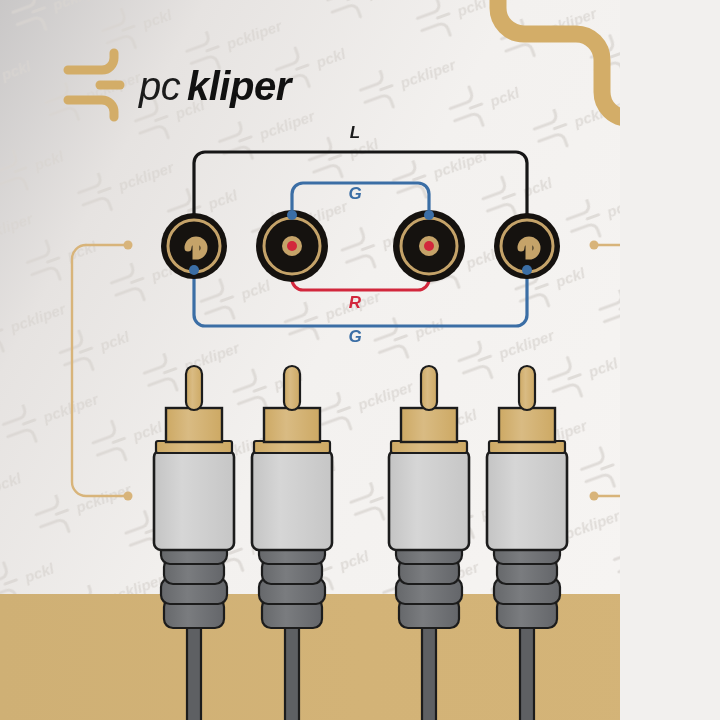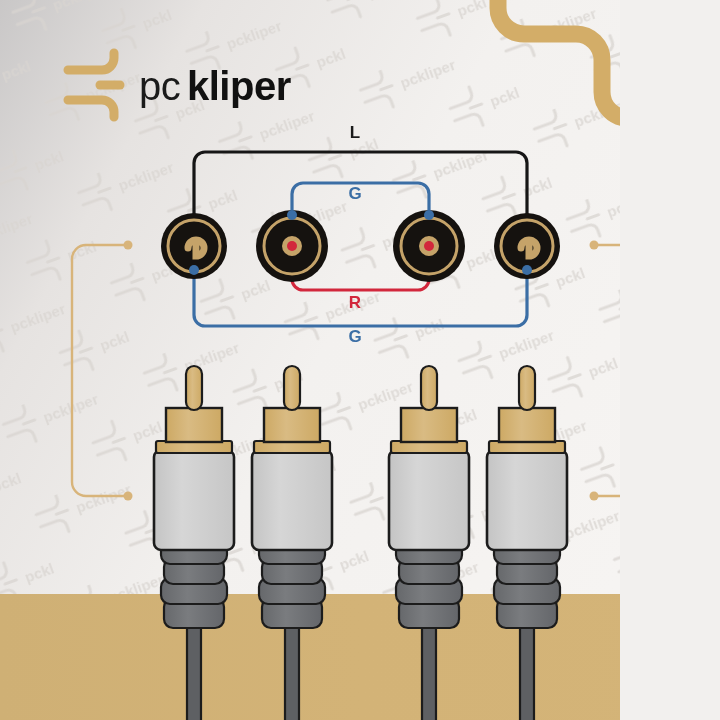--- a/index.html
+++ b/index.html
@@ -2,21 +2,21 @@
 <html><head>
 <meta charset="utf-8">
 <title>pckliper RCA wiring diagram</title>
 <style>
   html,body{margin:0;padding:0;}
   body{
     width:720px;height:720px;overflow:hidden;
     font-family:"Liberation Sans","DejaVu Sans",sans-serif;
     background:#f2f0ee;
   }
-  #stage{position:relative;width:620px;height:720px;overflow:hidden;}
+  #stage{position:relative;width:620px;height:720px;overflow:hidden;font-style:italic;}
   #stage svg.layer{position:absolute;left:0;top:0;width:720px;height:720px;display:block;}
   .wmtext{font-family:"Liberation Sans","DejaVu Sans",sans-serif;font-size:15px;font-weight:600;}
   .lbl{font-family:"Liberation Sans","DejaVu Sans",sans-serif;font-size:17px;font-weight:700;}
   .brandlight{font-family:"Liberation Sans","DejaVu Sans",sans-serif;font-size:40px;font-weight:300;fill:#1b1b1b;letter-spacing:-0.5px;}
   .brandbold{font-family:"Liberation Sans","DejaVu Sans",sans-serif;font-size:40px;font-weight:700;fill:#111111;letter-spacing:-0.5px;}
 </style>
 </head>
 <body>
 
 <div id="stage">

